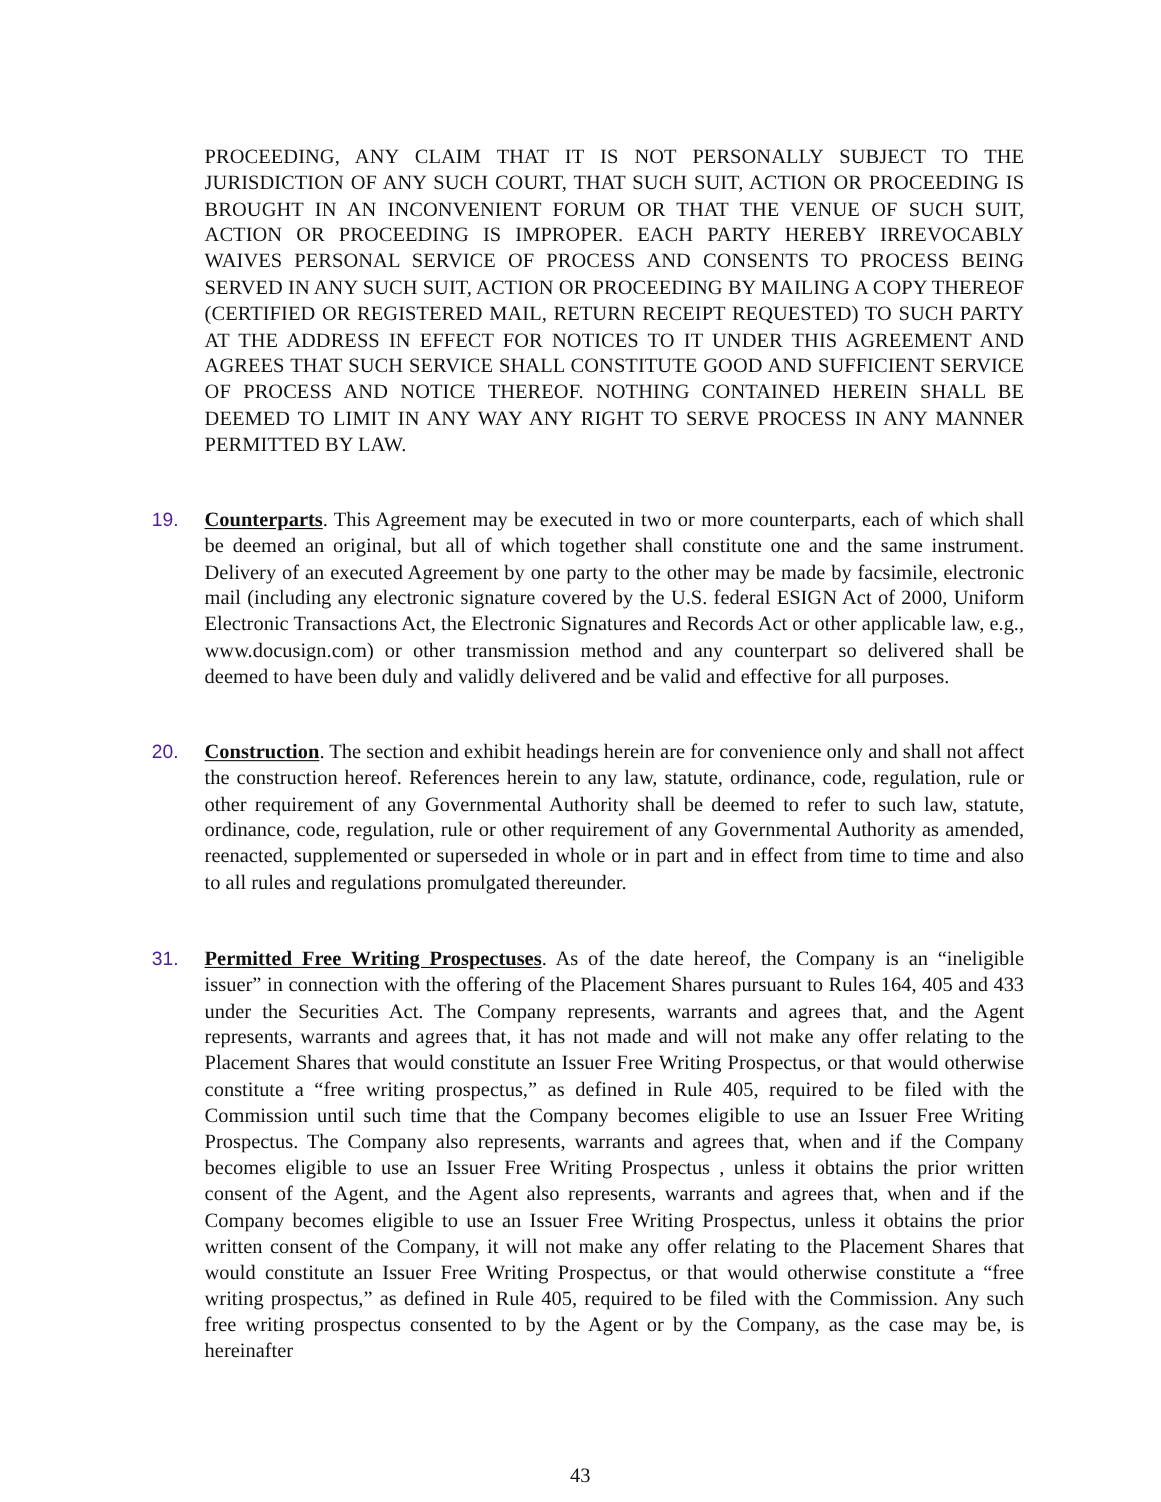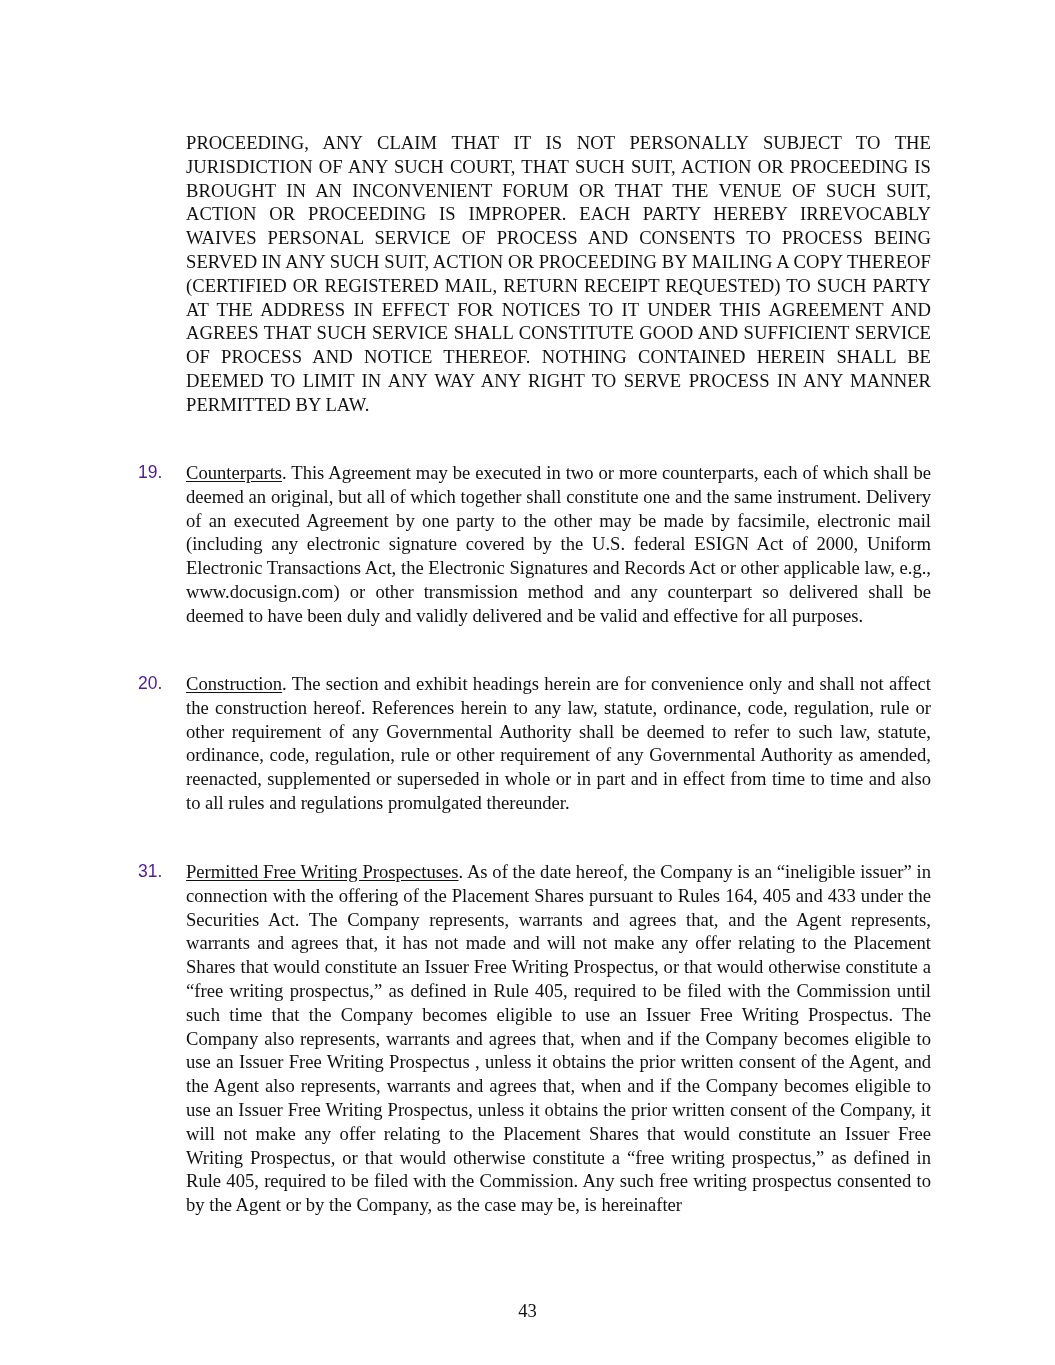--- a/index.html
+++ b/index.html
@@ -14,23 +14,23 @@
     position: absolute; left: 186px; width: 745px;
     font-size: 18.6px; line-height: 23.8px;
     text-align: justify; text-align-last: left;
   }
   .caps { letter-spacing: 0.05px; }
   .num {
     position: absolute; left: 138px;
     font-family: "Liberation Sans", "DejaVu Sans", sans-serif;
     font-size: 17.5px; line-height: 23.8px; color: #4c1d95;
   }
-  .heading { text-decoration: underline; text-underline-offset: 2px; }
+  .heading { text-decoration: underline; text-underline-offset: 2px; font-weight: bold; }
   .footer {
-    position: absolute; left: 0; width: 1055px; top: 1299px;
+    position: absolute; left: 0; width: 1055px; top: 1330px;
     text-align: center; font-size: 18.6px; line-height: 23.8px;
   }
 </style>
 </head>
 <body>
 
 <div class="page">
 
   <div class="block caps" style="top:131px;">PROCEEDING, ANY CLAIM THAT IT IS NOT PERSONALLY SUBJECT TO THE JURISDICTION OF ANY SUCH COURT, THAT SUCH SUIT, ACTION OR PROCEEDING IS BROUGHT IN AN INCONVENIENT FORUM OR THAT THE VENUE OF SUCH SUIT, ACTION OR PROCEEDING IS IMPROPER.  EACH PARTY HEREBY IRREVOCABLY WAIVES PERSONAL SERVICE OF PROCESS AND CONSENTS TO PROCESS BEING SERVED IN ANY SUCH SUIT, ACTION OR PROCEEDING BY MAILING A COPY THEREOF (CERTIFIED OR REGISTERED MAIL, RETURN RECEIPT REQUESTED) TO SUCH PARTY AT THE ADDRESS IN EFFECT FOR NOTICES TO IT UNDER THIS AGREEMENT AND AGREES THAT SUCH SERVICE SHALL CONSTITUTE GOOD AND SUFFICIENT SERVICE OF PROCESS AND NOTICE THEREOF.  NOTHING CONTAINED HEREIN SHALL BE DEEMED TO LIMIT IN ANY WAY ANY RIGHT TO SERVE PROCESS IN ANY MANNER PERMITTED BY LAW.</div>
 

